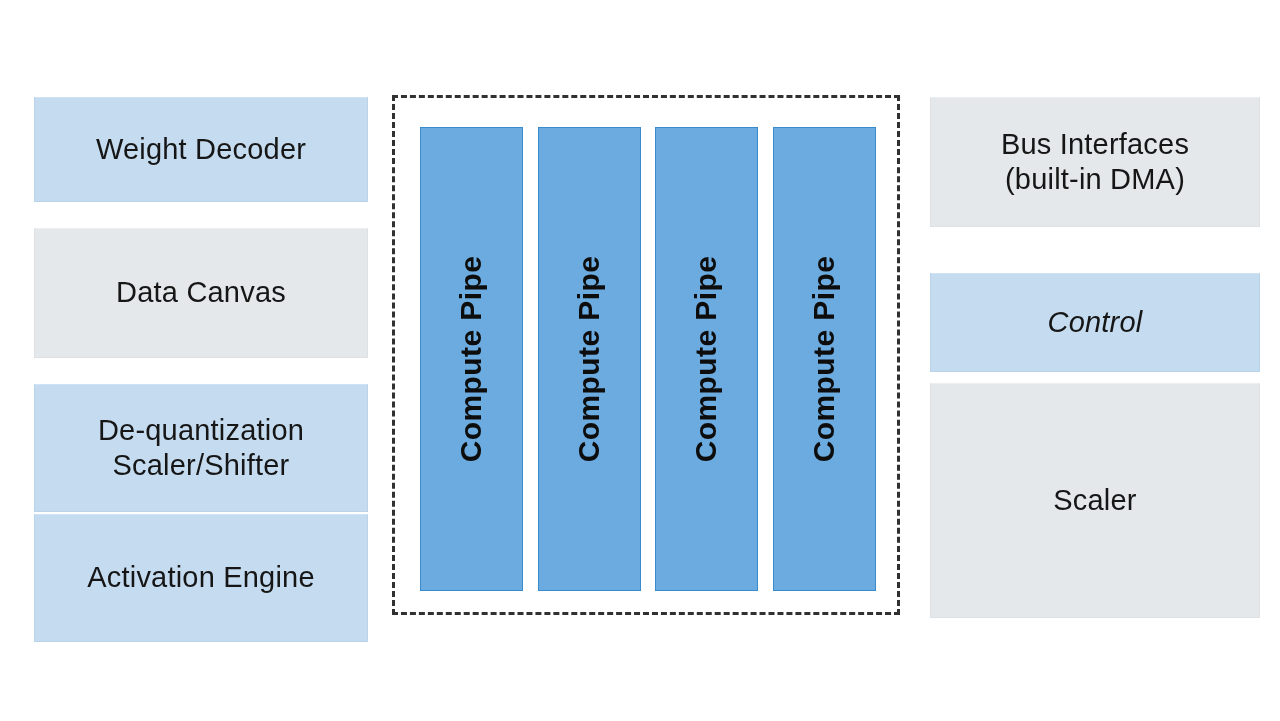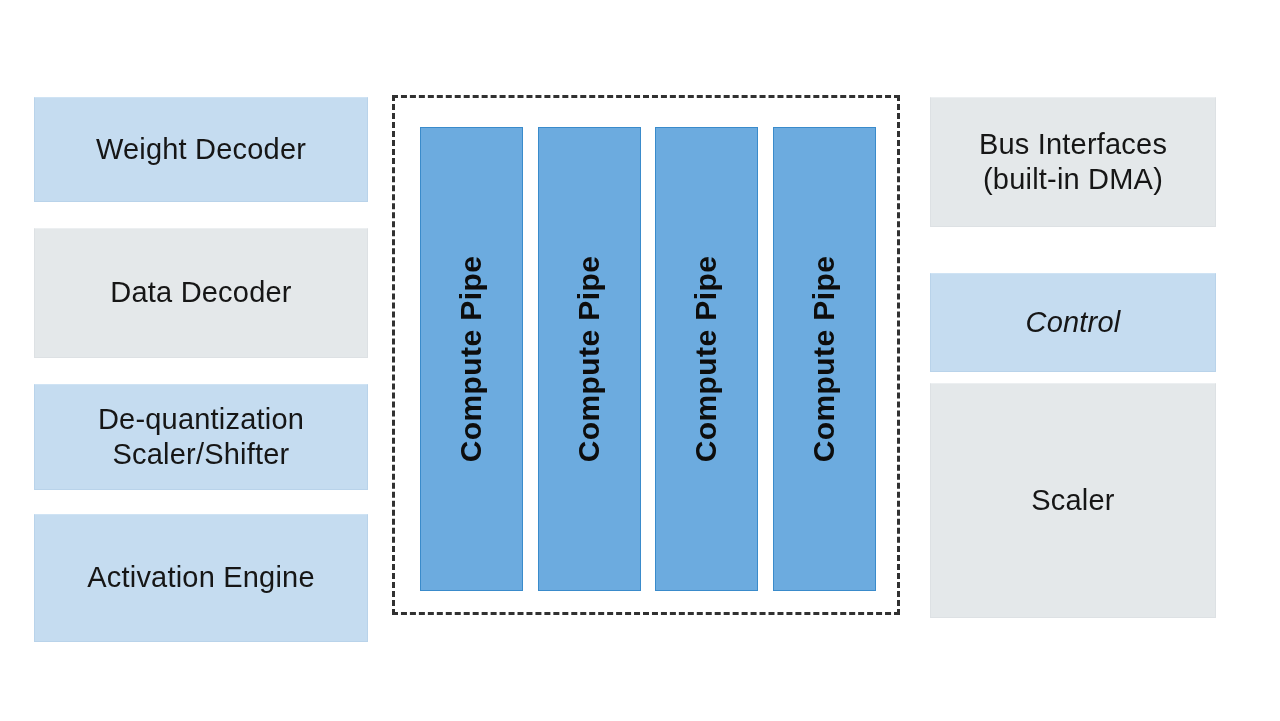--- a/index.html
+++ b/index.html
@@ -41,25 +41,25 @@
     border-top-color: #cfe3f4;
   }
   .block.gray {
     background: #e4e8ea;
     border: 1px solid #dde1e4;
     border-top-color: #eceff1;
   }
 
   
   .left-col  { left: 34px;  width: 334px; }
-  .right-col { left: 930px; width: 286px; }
+  .right-col { left: 930px; width: 330px; }
 
   #weight-decoder     { top: 97px;  height: 105px; }
   #data-canvas        { top: 228px; height: 130px; }
-  #dequant-scaler     { top: 384px; height: 106px; }
+  #dequant-scaler     { top: 384px; height: 128px; }
   #activation-engine  { top: 514px; height: 128px; }
 
   #bus-interfaces     { top: 97px;  height: 130px; }
   #control            { top: 273px; height: 99px; font-style: italic;  }
   #buffers            { top: 383px; height: 235px; }
 
   
   #compute-cluster {
     position: absolute;
     left: 392px;
@@ -101,21 +101,21 @@
 </head>
 <body>
 
 <div id="diagram">
 
   <div class="block blue left-col" id="weight-decoder">
     <span>Weight Decoder</span>
   </div>
 
   <div class="block gray left-col" id="data-canvas">
-    <span>Data Decoder</span>
+    <span>Data Canvas</span>
   </div>
 
   <div class="block blue left-col" id="dequant-scaler">
     <span>De-quantization
 Scaler/Shifter</span>
   </div>
 
   <div class="block blue left-col" id="activation-engine">
     <span>Activation Engine</span>
   </div>

